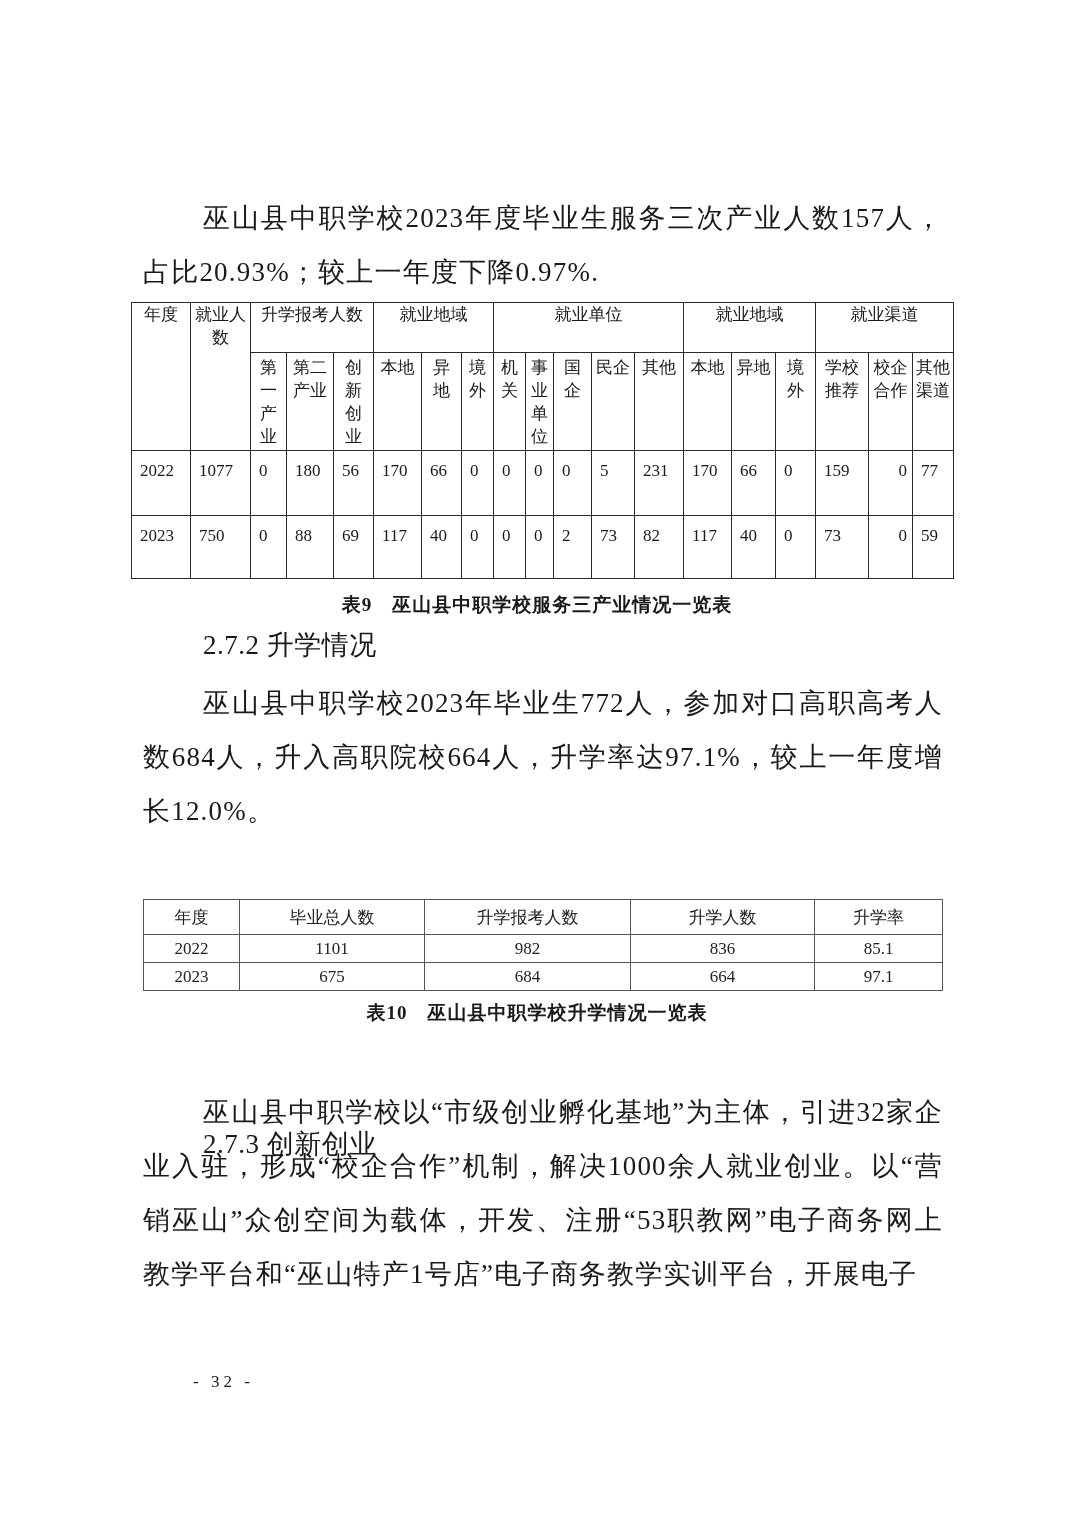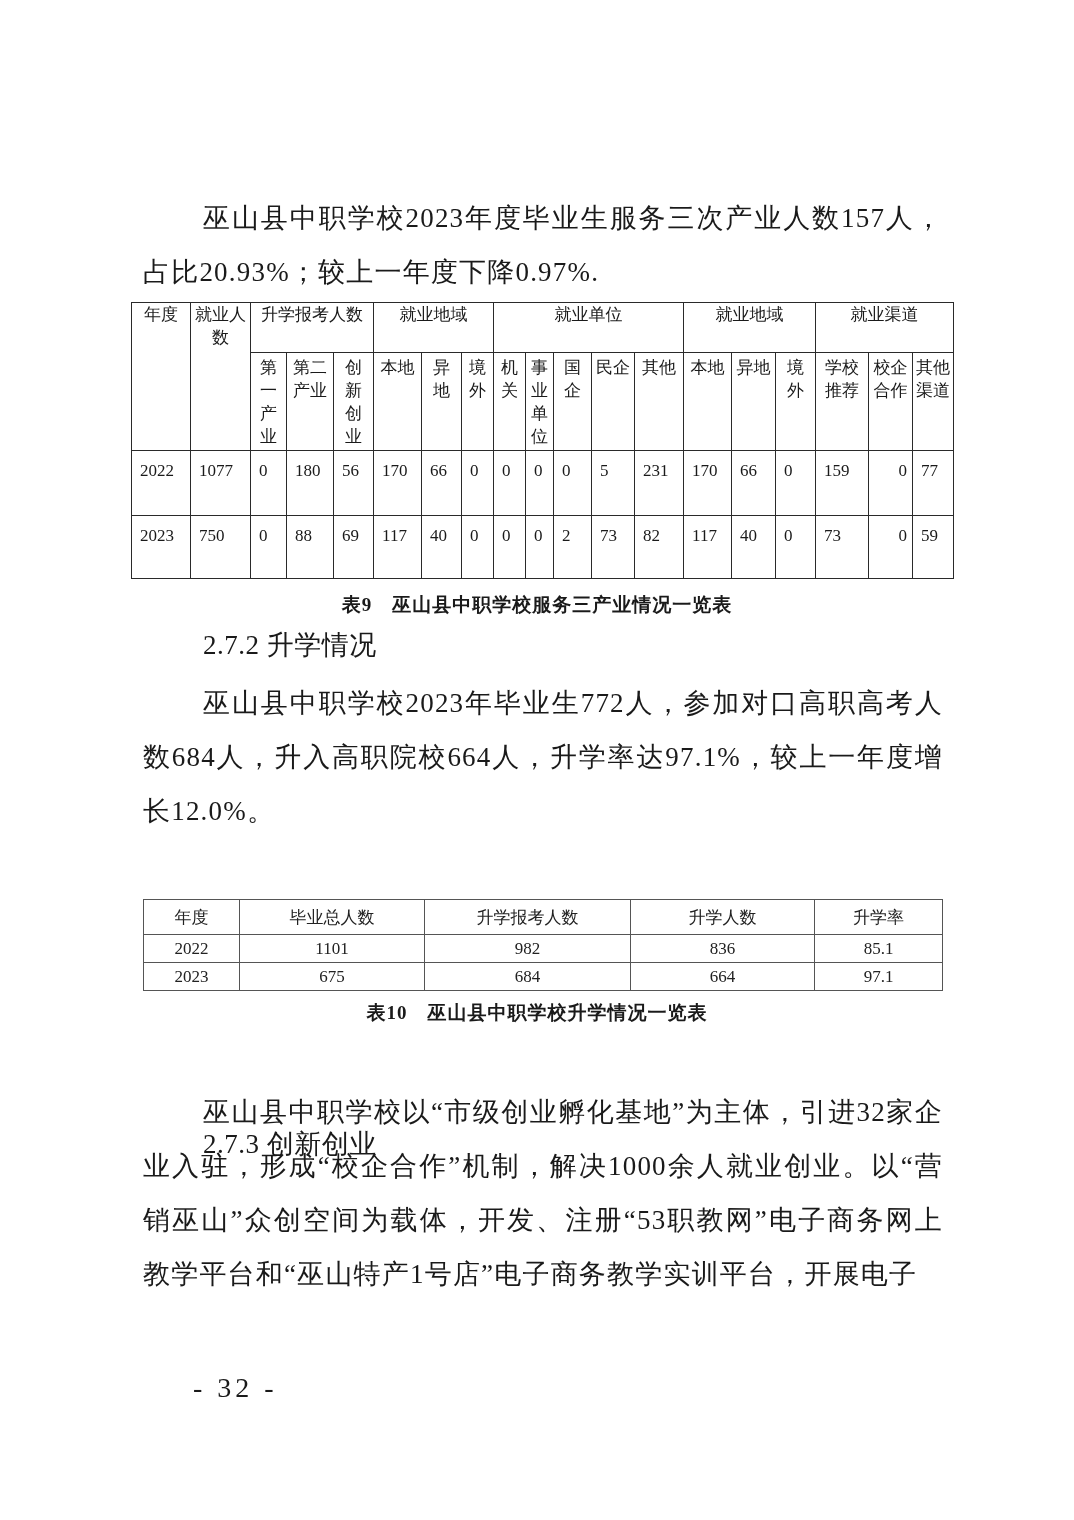--- a/index.html
+++ b/index.html
@@ -16,21 +16,21 @@
   #t9 td, #t9 th { border: 1.3px solid #2a2a2a; padding: 0 3px; vertical-align: top;
                    font-weight: normal; line-height: 23px; word-break: break-all; }
   #t9 th { text-align: center; }
   #t9 th.v { padding-top: 3px; }
   #t9 td { text-align: left; padding-top: 8px; padding-left: 8px; }
   #t9 td.r { text-align: right; padding-right: 5px; }
   #t10 { left: 143px; top: 899px; width: 799px; table-layout: fixed; font-size: 17px; }
   #t10 td, #t10 th { border: 1px solid #555; text-align: center; font-weight: normal;
                      height: 27px; padding: 0; color: #222; }
   #t10 th { height: 34px; }
-  .pageno { position: absolute; left: 193px; top: 1372px; font-size: 28px; letter-spacing: 4px; }
+  .pageno { position: absolute; left: 193px; top: 1372px; font-size: 17px; letter-spacing: 4px; }
 </style>
 </head>
 <body>
 
 <p class="para indent" style="top:191px;">巫山县中职学校2023年度毕业生服务三次产业人数157人，占比20.93%；较上一年度下降0.97%.</p>
 
 <table id="t9">
   <colgroup>
     <col style="width:59px">
       <col style="width:60px">

